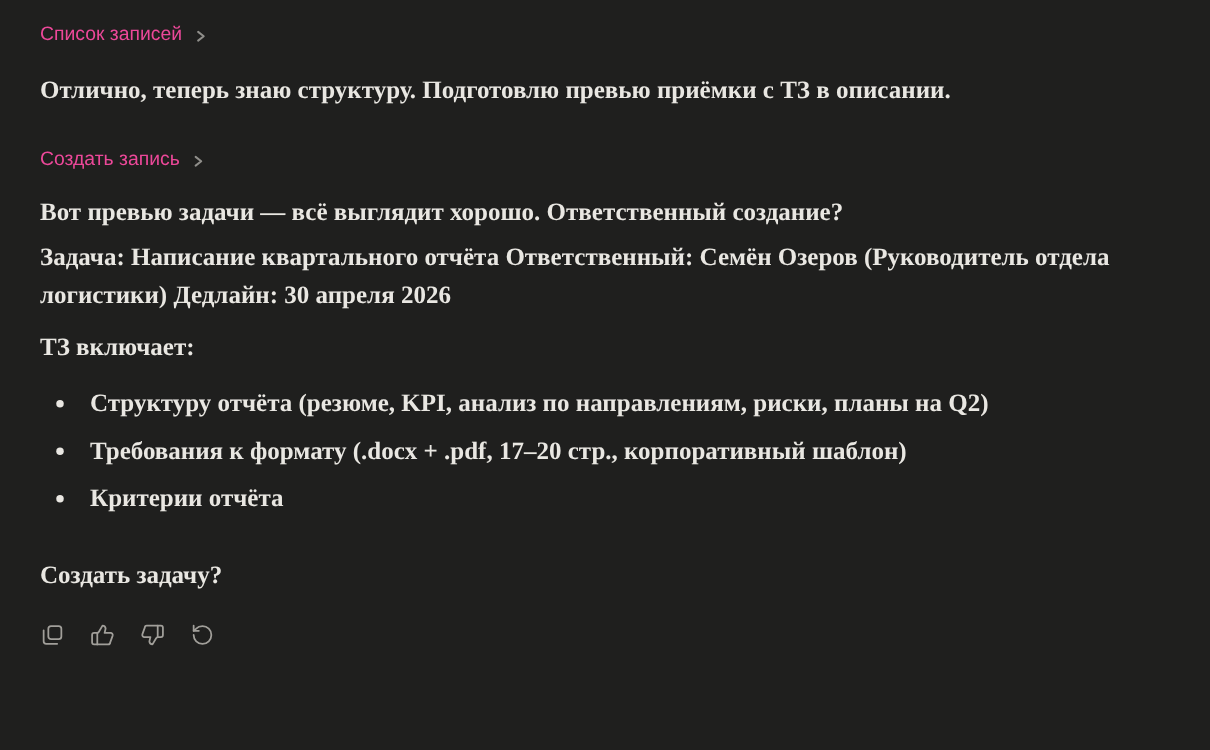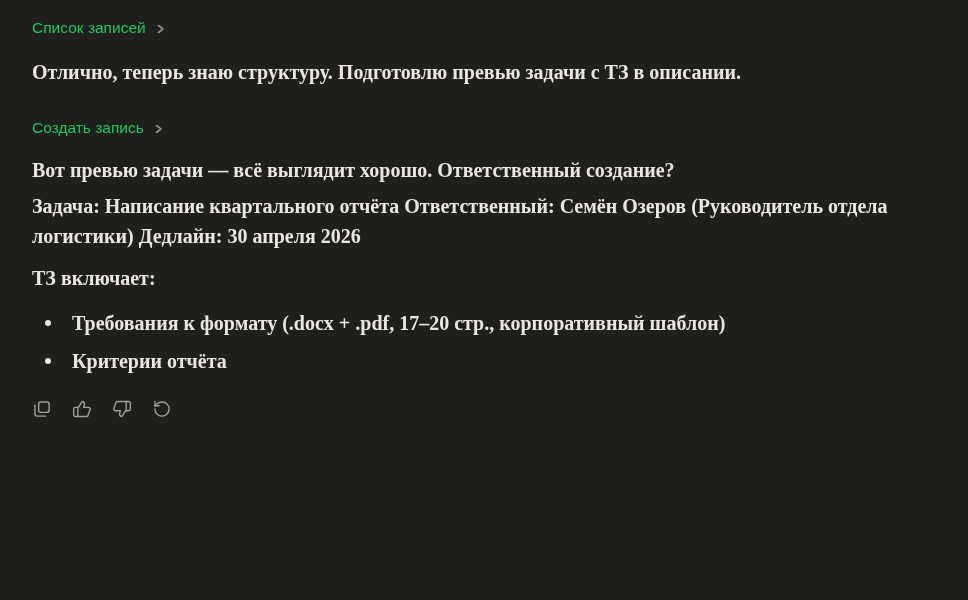--- a/index.html
+++ b/index.html
@@ -11,21 +11,21 @@
   }
   .page {
     width: 968px; height: 600px;
     padding: 18px 32px 0 32px;
   }
   
   .tool-chip {
     display: inline-flex;
     align-items: center;
     gap: 9px;
-    color: #22c55e;
+    color: #ec4899;
     font-size: 15.5px;
     line-height: 20px;
     cursor: pointer;
     user-select: none;
   }
   .tool-chip svg { display: block; margin-top: 1px; }
   
   .msg {
     font-family: "Liberation Serif", "DejaVu Serif", serif;
     font-weight: 700;
@@ -88,44 +88,46 @@
     <div class="tool-chip">
       <span>Список записей</span>
       <span>
         <svg width="11" height="12" viewBox="0 0 11 12" fill="none" stroke="#8f8e8a" stroke-width="1.6" stroke-linecap="round" stroke-linejoin="round">
             <polyline points="3.5,2.5 8,6 3.5,9.5"></polyline>
           </svg>
       </span>
     </div>
   </div>
 
-  <p class="msg msg-intro">Отлично, теперь знаю структуру. Подготовлю превью задачи с ТЗ в описании.</p>
+  <p class="msg msg-intro">Отлично, теперь знаю структуру. Подготовлю превью приёмки с ТЗ в описании.</p>
 
   <div class="chip-row">
     <div class="tool-chip chip-2">
       <span>Создать запись</span>
       <span>
         <svg width="11" height="12" viewBox="0 0 11 12" fill="none" stroke="#8f8e8a" stroke-width="1.6" stroke-linecap="round" stroke-linejoin="round">
             <polyline points="3.5,2.5 8,6 3.5,9.5"></polyline>
           </svg>
       </span>
     </div>
   </div>
 
   <p class="msg msg-heading">Вот превью задачи — всё выглядит хорошо. Ответственный создание?</p>
 
   <p class="msg msg-summary">Задача: Написание квартального отчёта Ответственный: Семён Озеров (Руководитель отдела логистики) Дедлайн: 30 апреля 2026</p>
 
   <p class="msg msg-spec">ТЗ включает:</p>
 
   <ul class="spec-list">
+    <li>Структуру отчёта (резюме, KPI, анализ по направлениям, риски, планы на Q2)</li>
     <li>Требования к формату (.docx + .pdf, 17–20 стр., корпоративный шаблон)</li>
     <li>Критерии отчёта</li>
   </ul>
 
+  <p class="msg msg-question">Создать задачу?</p>
 
   <div class="actions">
 
     <button class="action-btn">
       <span>
         <svg viewBox="0 0 24 24" fill="none" stroke="currentColor" stroke-width="1.7" stroke-linecap="round" stroke-linejoin="round">
           <rect x="8" y="3.5" width="12.5" height="12.5" rx="2.6"></rect>
           <path d="M16.5 20.5 H6 a2.5 2.5 0 0 1 -2.5 -2.5 V7.5"></path>
         </svg>
       </span>

